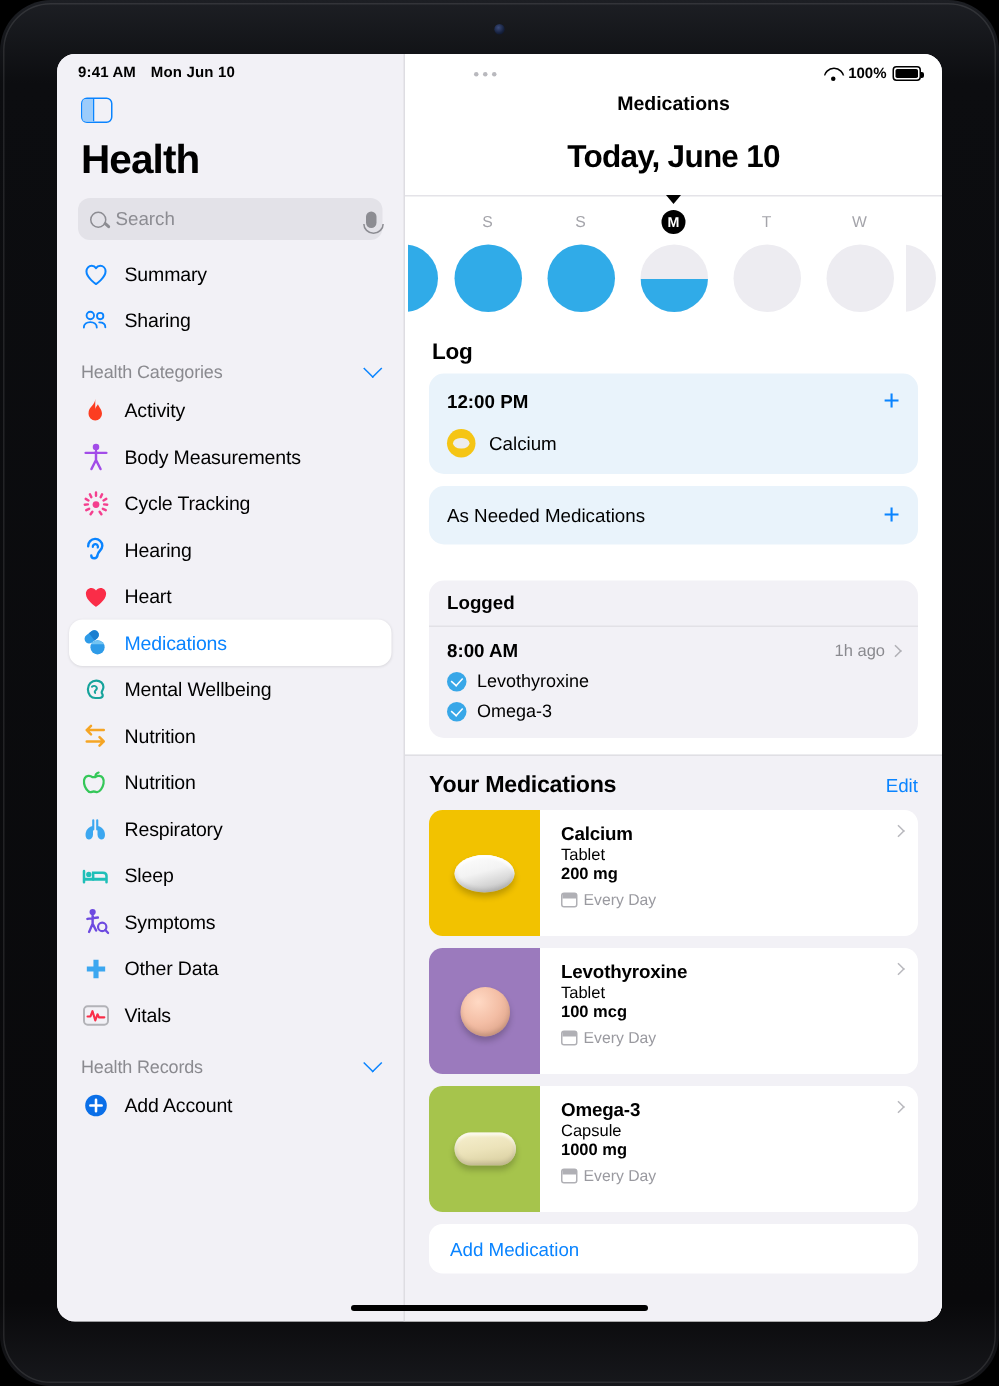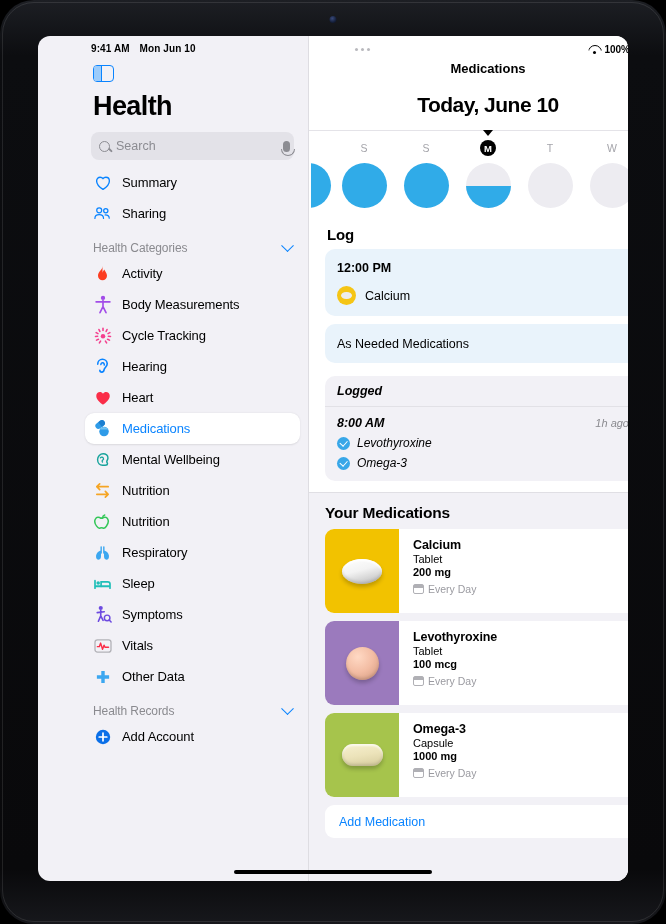--- a/index.html
+++ b/index.html
@@ -33,21 +33,20 @@
     display:flex;
   }
 
   
   #sidebar {
     width:232px; height:100%; background:#F2F1F6;
     border-right:1px solid #DEDDE2;
     display:flex; flex-direction:column;
     padding: 0 0 16px 0;
     position:relative;
-    margin-left:39px;
   }
   .status-left {
     font-size:10px; font-weight:700; color:#000;
     padding:7px 0 0 14px; letter-spacing:.1px; white-space:nowrap;
   }
   .status-left .sl-day { margin-left:7px; }
   .sb-toggle {
     margin:11px 0 0 16px; width:21px; height:17px;
     border:1.7px solid #0A84FF; border-radius:4px; position:relative;
     cursor:pointer;
@@ -145,21 +144,21 @@
   .pill-dot{
     width:19px;height:19px;border-radius:50%;background:#F5C515;
     display:flex;align-items:center;justify-content:center; flex:none;
   }
   .pill-dot i{ display:block;width:11px;height:7.5px;border-radius:50%;background:#EDEDED;}
   .med-name{ font-size:12.5px; color:#000;}
 
   .card-blue.slim{ padding:10px 12px; display:flex; align-items:center; justify-content:space-between;}
   .slim-label{ font-size:12.5px; color:#000;}
 
-  .card-gray{ background:#F2F1F6; border-radius:10px; margin-top:13px; overflow:hidden;font-style:italic;}
+  .card-gray{ background:#F2F1F6; border-radius:10px; margin-top:24px; overflow:hidden;}
   .cg-head{ padding:8px 12px; font-size:12.5px; font-weight:700; color:#000; border-bottom:1px solid #E2E1E6;}
   .cg-body{ padding:9px 12px 11px 12px;}
   .cg-row{ display:flex; align-items:center; justify-content:space-between;}
   .ago{ font-size:11px; color:#8A8A8F; display:flex; align-items:center; gap:4px;}
   .chev-r{ width:6px;height:6px;border-top:1.5px solid #B0B0B5;border-right:1.5px solid #B0B0B5;transform:rotate(45deg);}
   .logged-item{ display:flex; align-items:center; gap:7px; margin-top:6px;}
   .check{ width:13px;height:13px;border-radius:50%;background:#38A7E8; position:relative; flex:none;}
   .check:after{content:"";position:absolute;left:3.6px;top:2.7px;width:4px;height:6.4px;border-right:1.7px solid #fff;border-bottom:1.7px solid #fff;transform:rotate(42deg);}
   .logged-name{ font-size:12px; color:#000;}
 
@@ -390,35 +389,35 @@
               <path d="M7.5 6v6M7.5 12l-2.6 6M7.5 12l2.6 5M3.6 8.4l7.8-1" stroke="#6D4AE0" stroke-width="1.8" stroke-linecap="round" fill="none"></path>
               <circle cx="14.6" cy="14.3" r="3.1" fill="none" stroke="#6D4AE0" stroke-width="1.6"></circle>
               <path d="M16.9 16.6 19 18.8" stroke="#6D4AE0" stroke-width="1.7" stroke-linecap="round"></path>
             </svg>
           </span>
           <span class="nav-label">Symptoms</span>
         </div>
 
         <div class="nav-item">
           <span class="nav-ico">
+            <svg width="18" height="18" viewBox="0 0 20 20">
+              <path d="M8.1 3.2h3.8v4.9h4.9v3.8h-4.9v4.9H8.1v-4.9H3.2V8.1h4.9z" fill="#3CA7F0"></path>
+            </svg>
+          </span>
+          <span class="nav-label">Other Data</span>
+        </div>
+
+        <div class="nav-item">
+          <span class="nav-ico">
             <svg width="18" height="16" viewBox="0 0 19 17">
               <rect x="1" y="2" width="17" height="13" rx="2.6" fill="none" stroke="#B3B3B8" stroke-width="1.4"></rect>
               <path d="M3.5 9.2h2.1L7 5.4l2 6.6 1.6-4.4 1 2.2h3.8" fill="none" stroke="#FA2D48" stroke-width="1.5" stroke-linecap="round" stroke-linejoin="round"></path>
             </svg>
           </span>
           <span class="nav-label">Vitals</span>
-        </div>
-
-        <div class="nav-item">
-          <span class="nav-ico">
-            <svg width="18" height="18" viewBox="0 0 20 20">
-              <path d="M8.1 3.2h3.8v4.9h4.9v3.8h-4.9v4.9H8.1v-4.9H3.2V8.1h4.9z" fill="#3CA7F0"></path>
-            </svg>
-          </span>
-          <span class="nav-label">Other Data</span>
         </div>
 
         <div class="nav-section">
           <span>Health Records</span>
           <span class="chev-d"></span>
         </div>
 
         <div class="nav-item">
           <span class="nav-ico">
             <svg width="18" height="18" viewBox="0 0 20 20">

